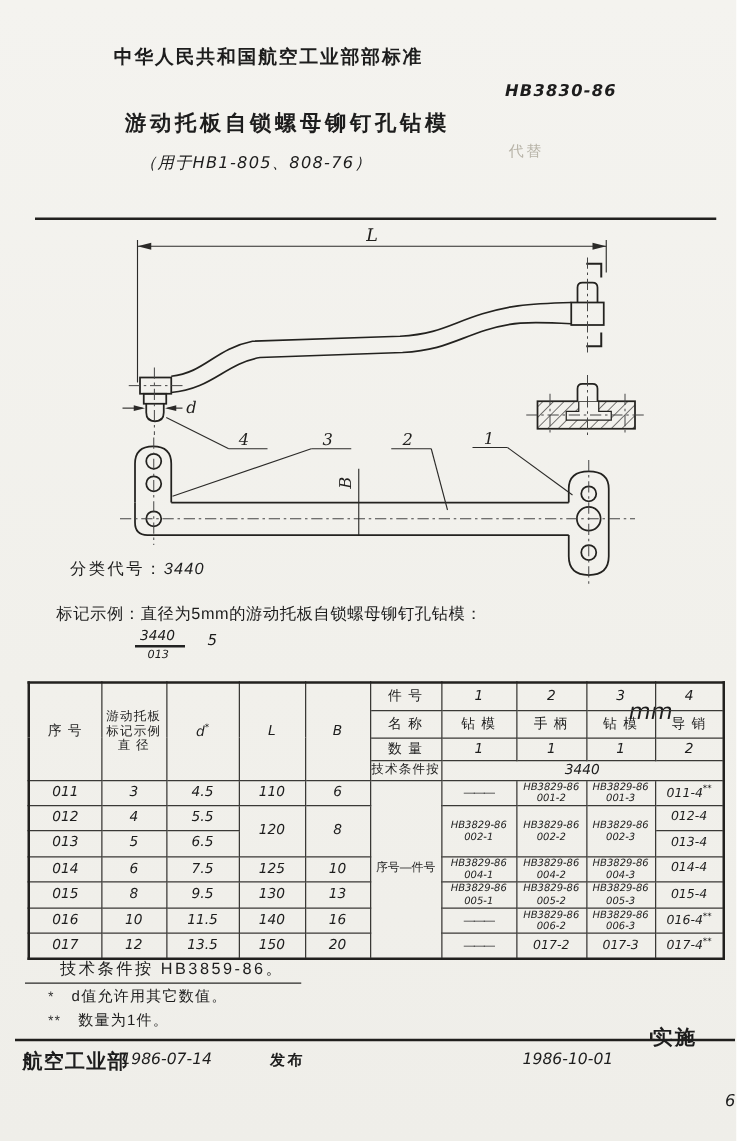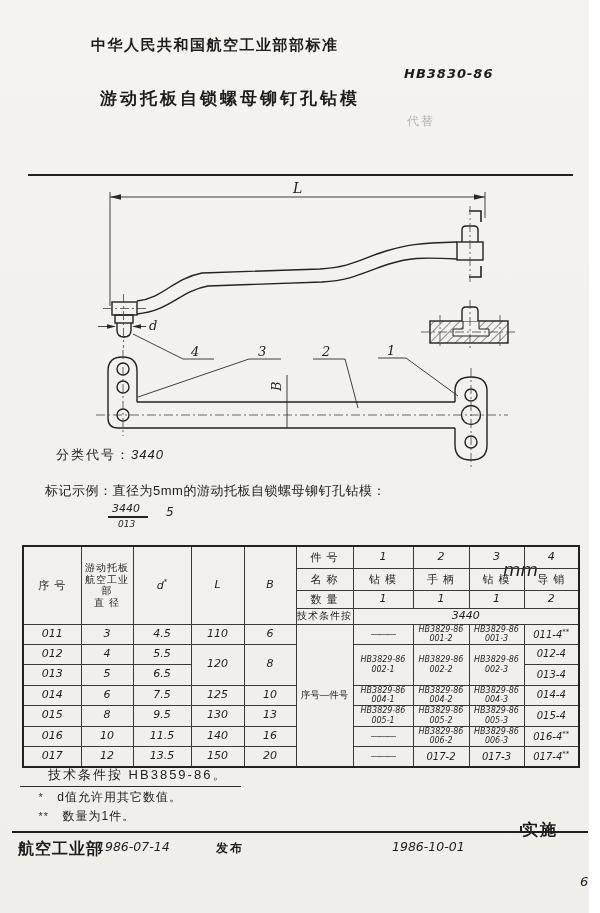--- a/index.html
+++ b/index.html
@@ -47,35 +47,36 @@
   .note1{left:38px; top:789px; font-size:12px; letter-spacing:1px;}
   .note2{left:38px; top:808px; font-size:12px; letter-spacing:1px;}
   .mark{font-style:italic; margin-right:14px; font-size:11px; color:#333;}
 
   
   .footer-line{left:12px; top:831px; width:576px; height:2px; background:#201f1d;}
   .footer-tick{left:520px; top:826px; width:2px; height:6px; background:#201f1d;}
   .f-issuer{left:18px; top:839px; font-size:16px; font-weight:bold; letter-spacing:1px;}
   .f-reldate{left:97px; top:839px; font-size:12.5px;}
   .f-rellabel{left:196px; top:840px; font-size:12px; font-weight:bold; letter-spacing:2px;margin-left:20px;}
-  .f-impdate{left:392px; top:839px; font-size:12.5px;}
+  .f-impdate{left:418px; top:839px; font-size:12.5px;}
   .f-implabel{left:522px; top:820px; font-size:16px; font-weight:bold; letter-spacing:2px;}
   .page-num{left:580px; top:874px; font-size:13px;}
 
   svg text{font-family:"DejaVu Serif",serif; font-style:italic; fill:#22211f;}
 </style>
 </head>
 <body>
 
 <div class="page">
 
   <div class="abs std-header">中华人民共和国航空工业部部标准</div>
   <div class="abs std-number hw">HB3830-86</div>
   <div class="abs supersedes">代替</div>
   <div class="abs doc-title">游动托板自锁螺母铆钉孔钻模</div>
+  <div class="abs doc-subtitle hw">（用于HB1-805、808-76）</div>
   <div class="abs rule-top"></div>
 
   <svg class="abs" style="left:0;top:178px;" width="600" height="296" viewBox="0 0 600 296">
     <defs>
       <pattern id="hatch" patternUnits="userSpaceOnUse" width="6" height="6" patternTransform="rotate(45)">
         <line x1="0" y1="0" x2="0" y2="6" stroke="#2b2a28" stroke-width="1"></line>
       </pattern>
     </defs>
 
     <g stroke="#2b2a28" stroke-width="0.9" fill="none">
@@ -187,21 +188,21 @@
       <col style="width:57px">
         <col style="width:60px">
         <col style="width:56px">
         <col style="width:55px">
         <col style="width:55px">
     </colgroup>
     <tbody>
       <tr style="height:22px">
         <td rowspan="4" class="cn">序 号</td>
         <td rowspan="4" class="cn pre" style="font-size:10px">游动托板
-航空工业部
+标记示例
 直 径</td>
         <td rowspan="4" class="num"><span>d</span><sup class="sup">*</sup></td>
         <td rowspan="4" class="num">L</td>
         <td rowspan="4" class="num">B</td>
         <td class="cn">件 号</td>
         <td class="num">1</td>
         <td class="num">2</td>
         <td class="num">3</td>
         <td class="num">4</td>
       </tr>

